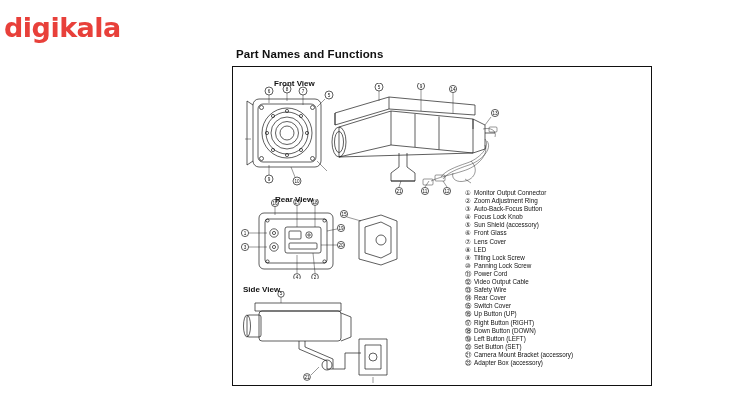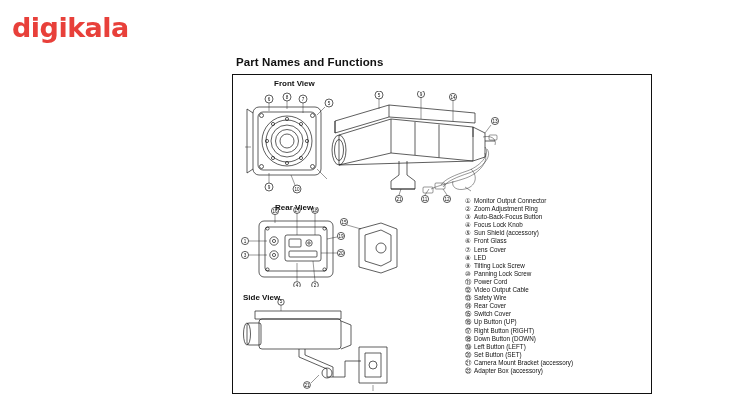--- a/index.html
+++ b/index.html
@@ -13,21 +13,21 @@
   #page {
     position: relative;
     width: 750px;
     height: 411px;
     background: #ffffff;
   }
 
   
   .brand {
     position: absolute;
-    left: 12px;
+    left: 4px;
     top: 12px;
     font-size: 27px;
     font-weight: bold;
     letter-spacing: -0.5px;
     color: #e8403a;
     font-family: "DejaVu Sans", sans-serif;
     user-select: none;
   }
 
   
@@ -35,38 +35,38 @@
     position: absolute;
     left: 232px;
     top: 44px;
     width: 420px;
     height: 340px;
   }
   .doc-title {
     font-size: 11.5px;
     font-weight: bold;
     color: #111;
-    margin: 12px 0 6px 4px;
+    margin: 4px 0 6px 4px;
     letter-spacing: 0.1px;
   }
   .doc-frame {
     position: relative;
     width: 420px;
     height: 320px;
     border: 1px solid #111;
     background: #fff;
   }
 
   .view-label {
     position: absolute;
     font-size: 8px;
     font-weight: bold;
     color: #111;
   }
-  .lbl-front { left: 10px; top: 4px; padding-left: 31px; }
+  .lbl-front { left: 10px; top: 12px; padding-left: 31px; }
   .lbl-rear  { left: 10px; top: 128px; padding-left: 32px; }
   .lbl-side  { left: 10px; top: 218px; }
 
   
   .legend {
     position: absolute;
     left: 232px;
     top: 122px;
     width: 180px;
   }

